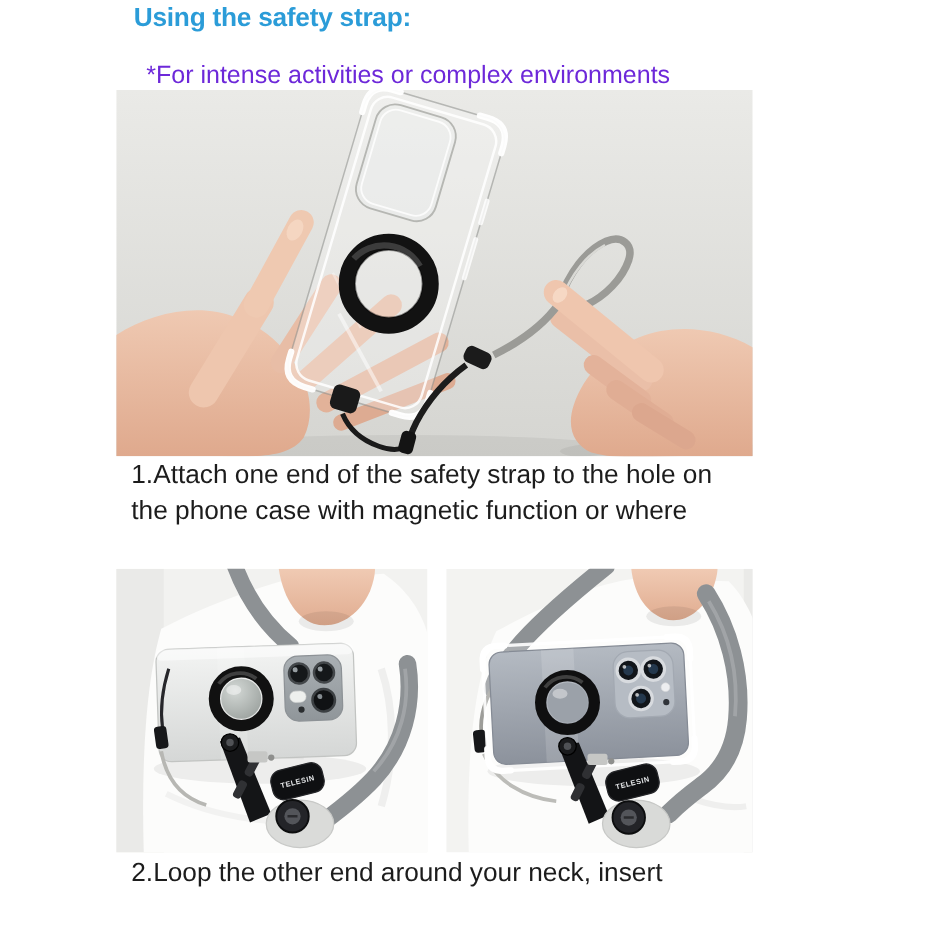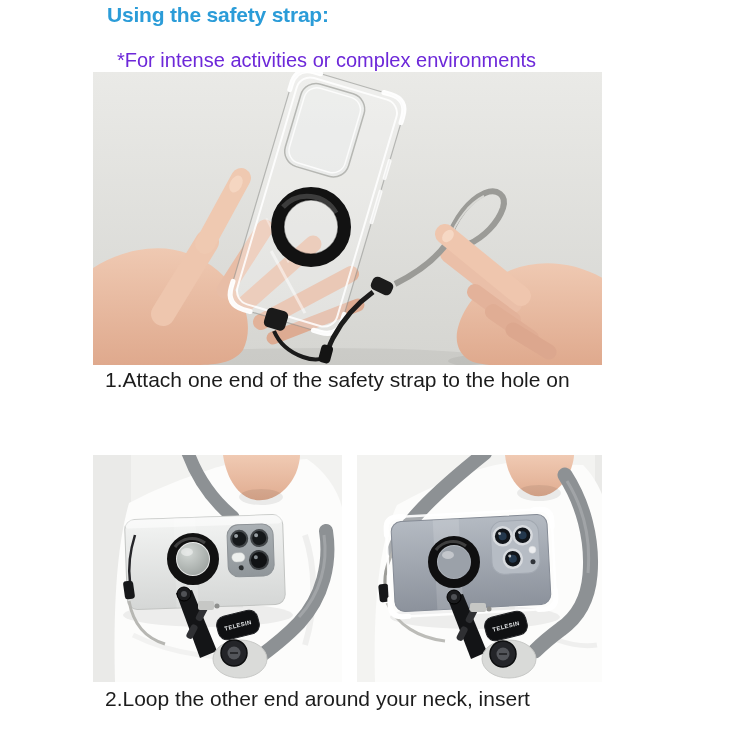--- a/index.html
+++ b/index.html
@@ -136,20 +136,21 @@
 
       <g>
         <line x1="428" y1="224" x2="352" y2="162" stroke="#efc6ae" stroke-width="20" stroke-linecap="round"></line>
         <ellipse cx="355" cy="164" rx="5" ry="7" transform="rotate(40 355 164)" fill="#f6d9c6" opacity="0.9"></ellipse>
       </g>
     </svg>
   </figure>
 
   <p class="step-text step-1">
     <span class="line">1.Attach one end of the safety strap to the hole on</span>
+    <span class="line">the phone case with magnetic function or where</span>
   </p>
 
   <div class="photo-row">
 
     <figure class="photo-bl">
       <svg viewBox="0 0 249 227" width="249" height="227">
         <defs>
           <linearGradient id="skinB" x1="0" y1="0" x2="0" y2="1">
             <stop offset="0" stop-color="#f0cab3"></stop>
               <stop offset="1" stop-color="#e0ac90"></stop>

